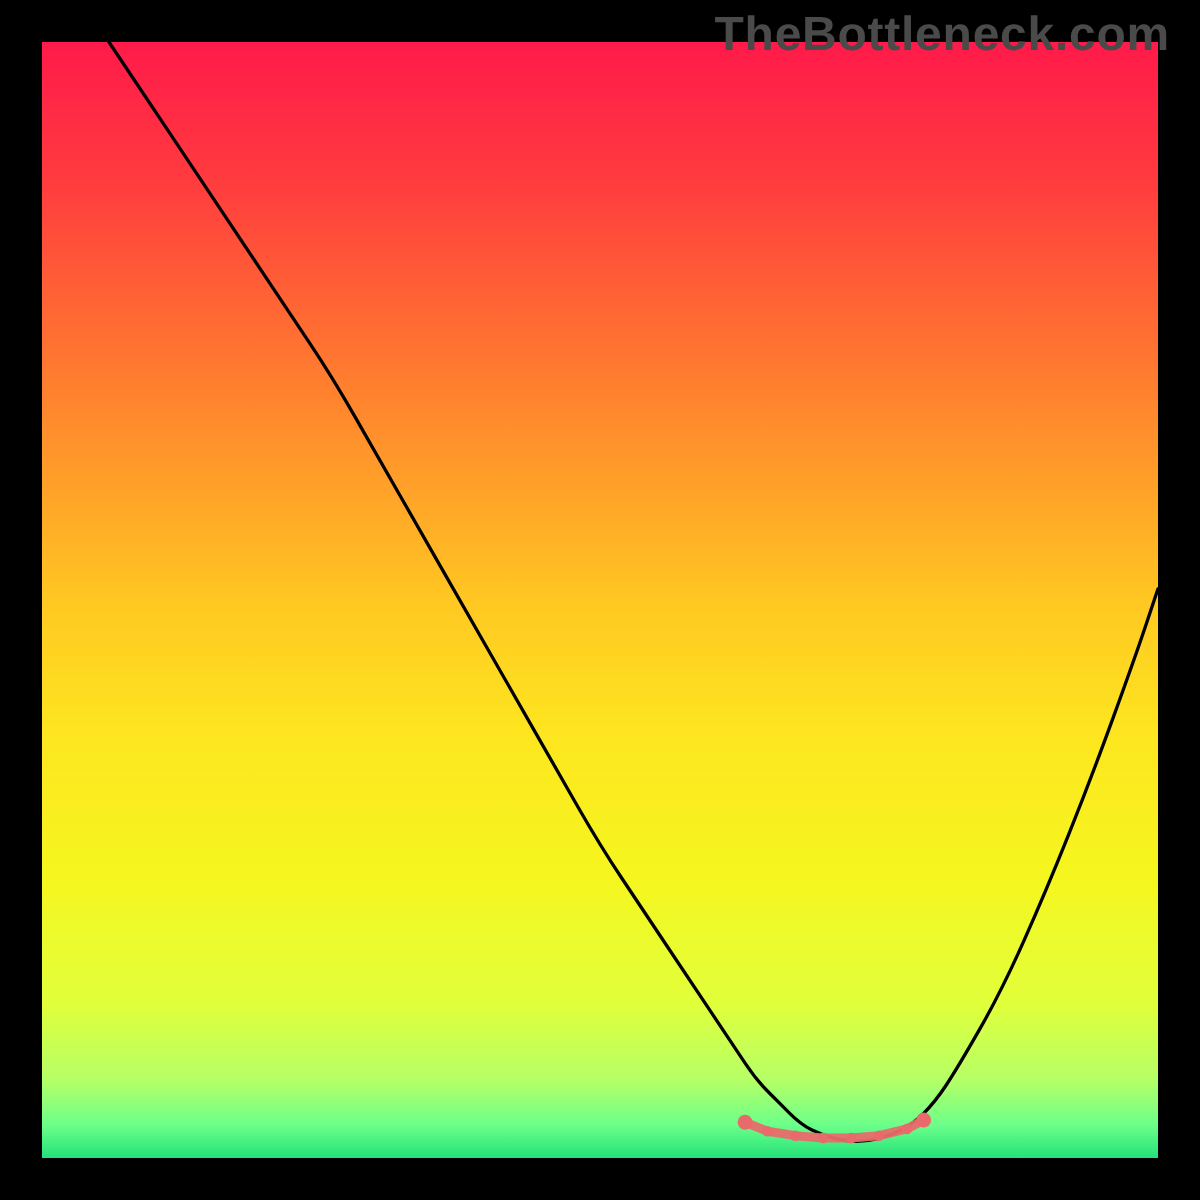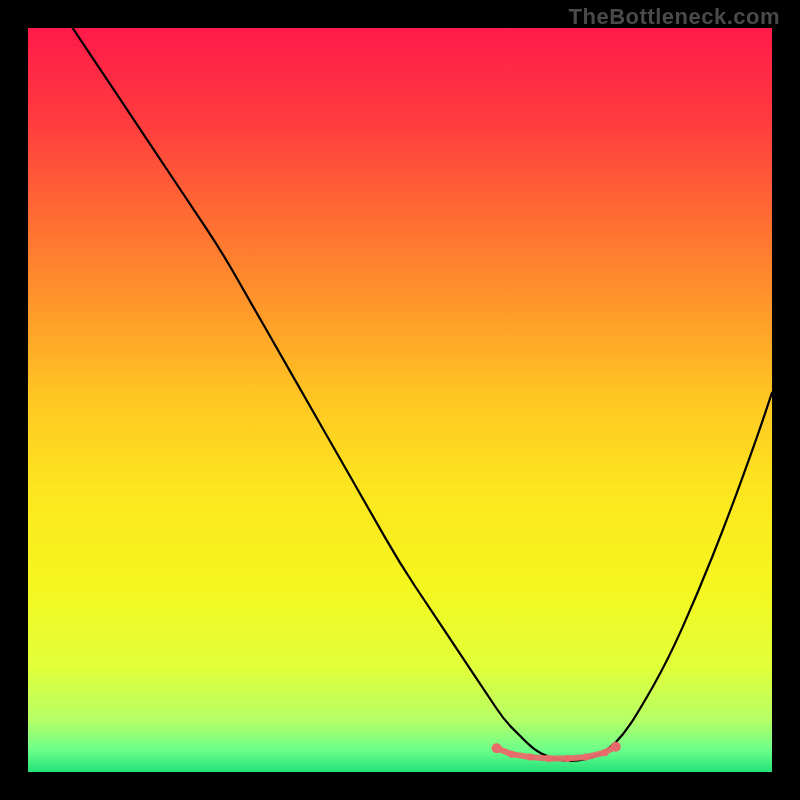--- a/index.html
+++ b/index.html
@@ -15,21 +15,21 @@
     position: relative;
     width: 800px;
     height: 800px;
     background: #000000;
   }
   .watermark {
     position: absolute;
     top: 4px;
     right: 20px;
     color: #4a4a4a;
-    font-size: 22px;
+    font-size: 32px;
     font-weight: 600;
     letter-spacing: 0.5px;
     z-index: 10;
   }
   .plot-area {
     position: absolute;
     left: 28px;
     top: 28px;
     width: 744px;
     height: 744px;

